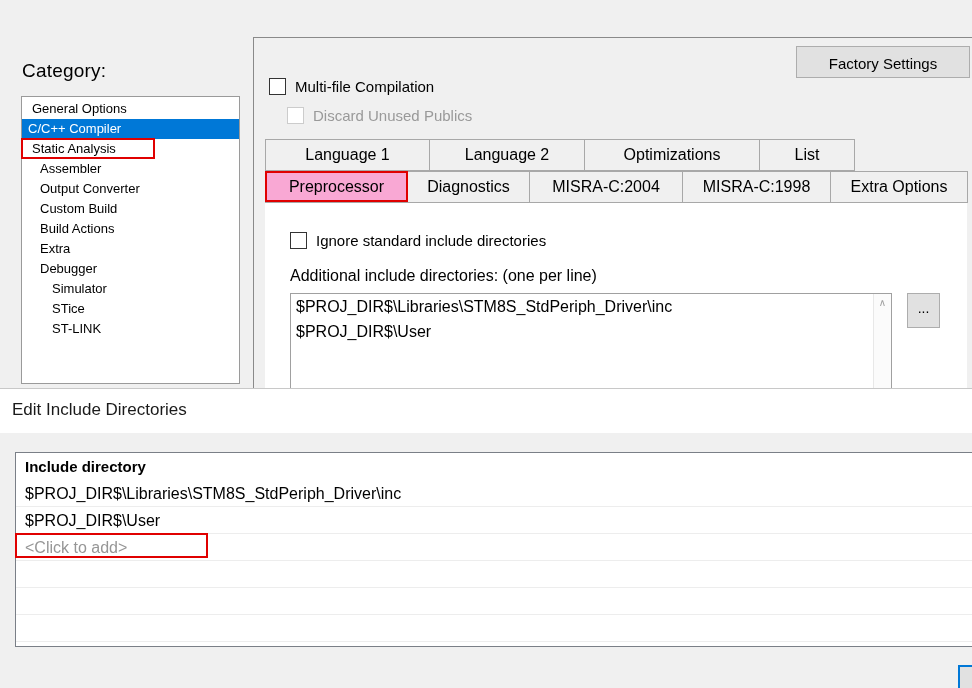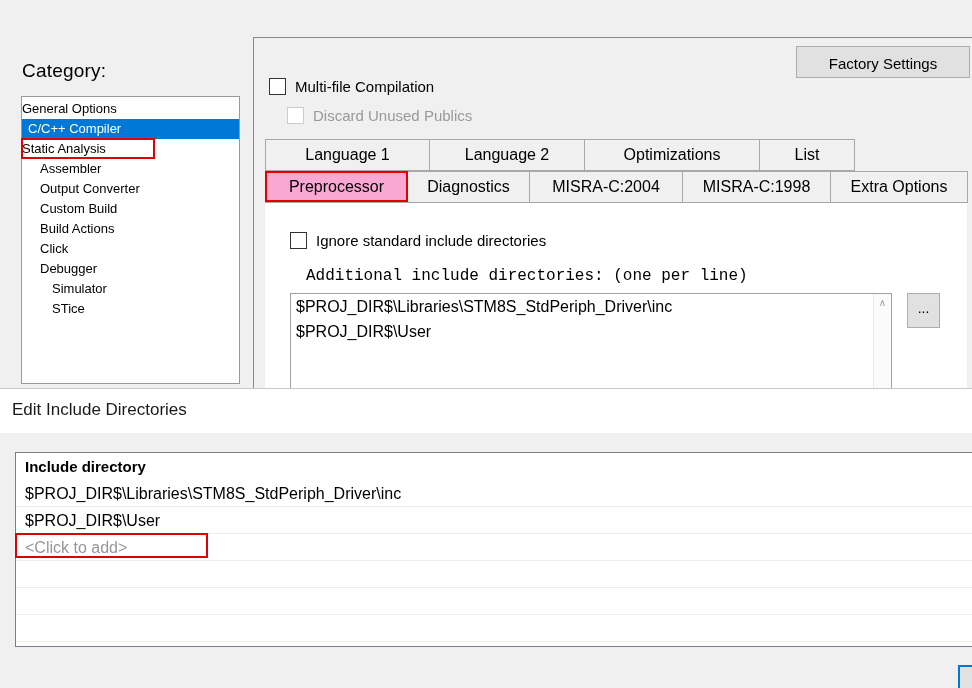--- a/index.html
+++ b/index.html
@@ -46,21 +46,21 @@
     background: #ffffff;
     border: 1px solid #9a9a9a;
     box-sizing: border-box;
     overflow: hidden;
     padding-top: 2px;
   }
   .cat-item {
     height: 20px;
     line-height: 20px;
     font-size: 13px;
-    padding-left: 0;
+    padding-left: 10px;
     color: #000;
     white-space: nowrap;
   }
   .cat-item.indent { padding-left: 18px; }
   .cat-item.selected {
     background: #0078d7;
     color: #ffffff;
     padding-left: 6px;
   }
   .red-outline-cat {
@@ -181,26 +181,25 @@
     bottom: 0;
     background: #ffffff;
     border-top: 1px solid #a8a8a8;
     box-sizing: border-box;
   }
 
   #row-ignore { left: 25px; top: 29px; }
 
   .field-label {
     position: absolute;
-    left: 41px;
+    left: 25px;
     top: 64px;
     font-size: 16px;
     color: #000;
     white-space: nowrap;
-    font-family: Liberation Mono, monospace;
   }
 
   #include-textarea {
     position: absolute;
     left: 25px;
     top: 90px;
     width: 602px;
     height: 97px;
     border: 1px solid #a0a0a0;
     background: #ffffff;
@@ -339,24 +338,25 @@
   <div class="category-label">Category:</div>
 
   <div id="category-list">
     <div class="cat-item">General Options</div>
     <div class="cat-item selected">C/C++ Compiler</div>
     <div class="cat-item">Static Analysis</div>
     <div class="cat-item indent">Assembler</div>
     <div class="cat-item indent">Output Converter</div>
     <div class="cat-item indent">Custom Build</div>
     <div class="cat-item indent">Build Actions</div>
-    <div class="cat-item indent">Click</div>
+    <div class="cat-item indent">Extra</div>
     <div class="cat-item indent">Debugger</div>
     <div class="cat-item indent" style="padding-left:30px">Simulator</div>
     <div class="cat-item indent" style="padding-left:30px">STice</div>
+    <div class="cat-item indent" style="padding-left:30px">ST-LINK</div>
   </div>
   <div class="red-outline-cat"></div>
 
   <div id="settings-group">
 
     <button id="factory-settings-btn">Factory Settings</button>
 
     <div class="chk-row" id="row-multifile">
       <span class="chk-box"></span>
       <span class="chk-label">Multi-file Compilation</span>

